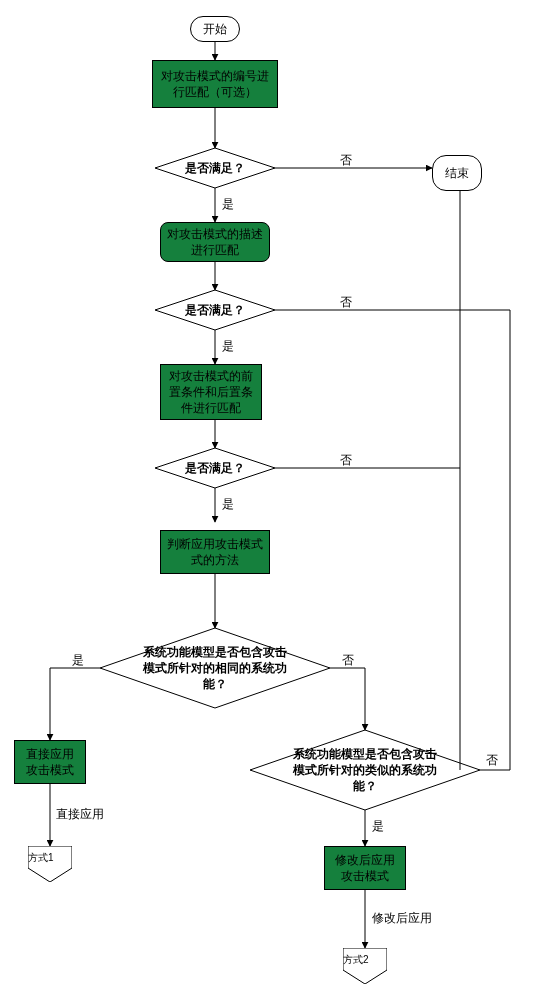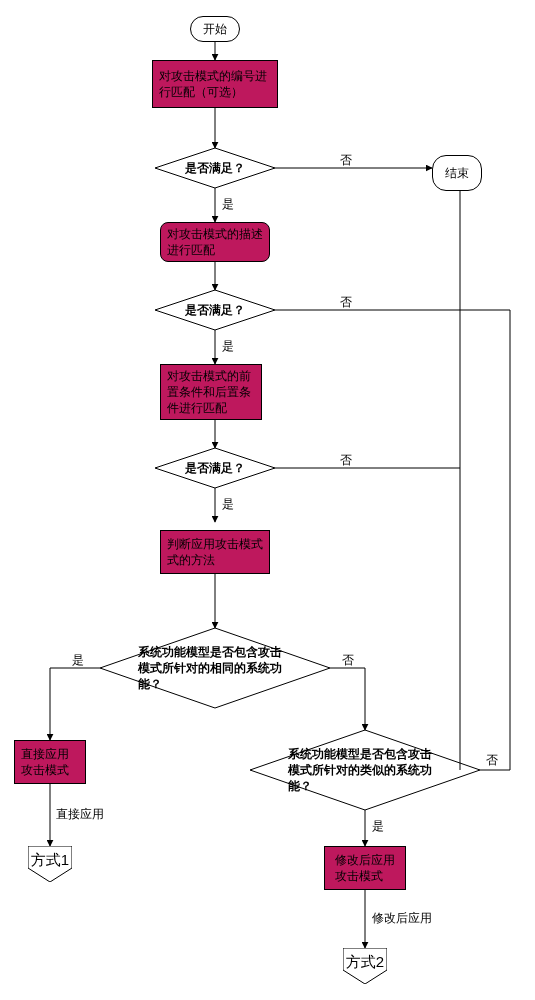--- a/index.html
+++ b/index.html
@@ -12,31 +12,32 @@
     width: 535px;
     height: 1000px;
     position: relative;
   }
   svg { position: absolute; top: 0; left: 0; }
   .node {
     position: absolute;
     display: flex;
     align-items: center;
     justify-content: center;
+    text-align: center;
     line-height: 1.35;
     padding: 4px 6px;
   }
   .terminator {
     border: 1px solid #000;
     border-radius: 14px;
     background: #fff;
   }
   .process {
     border: 1px solid #000;
-    background: #be185d;
+    background: #15803d;
   }
   .decision-text {
     background: transparent;
     z-index: 2;
     font-weight: bold;
   }
   .edge-label {
     position: absolute;
     font-size: 12px;
     background: transparent;
@@ -44,22 +45,22 @@
   .pentagon {
     position: absolute;
     width: 44px;
     height: 36px;
     z-index: 2;
   }
   .pentagon svg { position: static; }
   .pentagon-label {
     position: absolute;
     top: 5px; left: 0; right: 0;
-    text-align: center;
-    font-size: 15px;
+    text-align: left;
+    font-size: 10px;
   }
 </style>
 </head>
 <body>
 
 <svg width="535" height="1000">
   <defs>
     <marker id="arrow" viewBox="0 0 10 10" refX="9" refY="5" markerWidth="7" markerHeight="7" orient="auto-start-reverse">
       <path d="M 0 0 L 10 5 L 0 10 z" fill="#000"></path>
     </marker>

